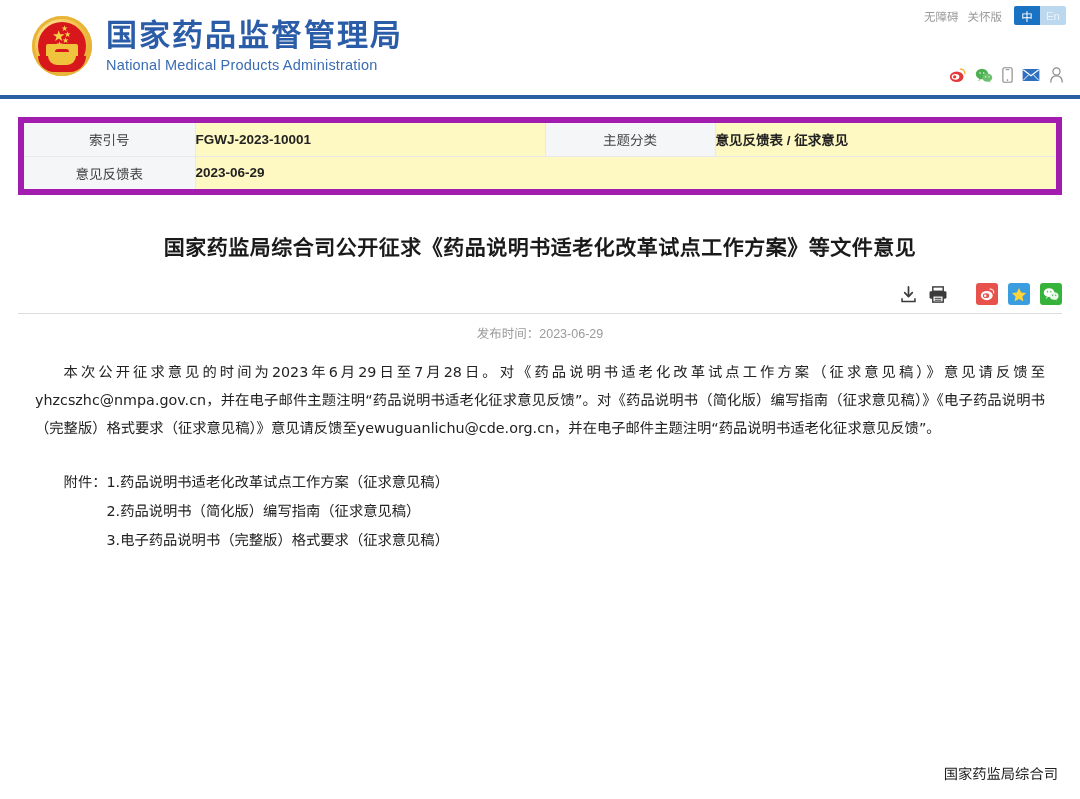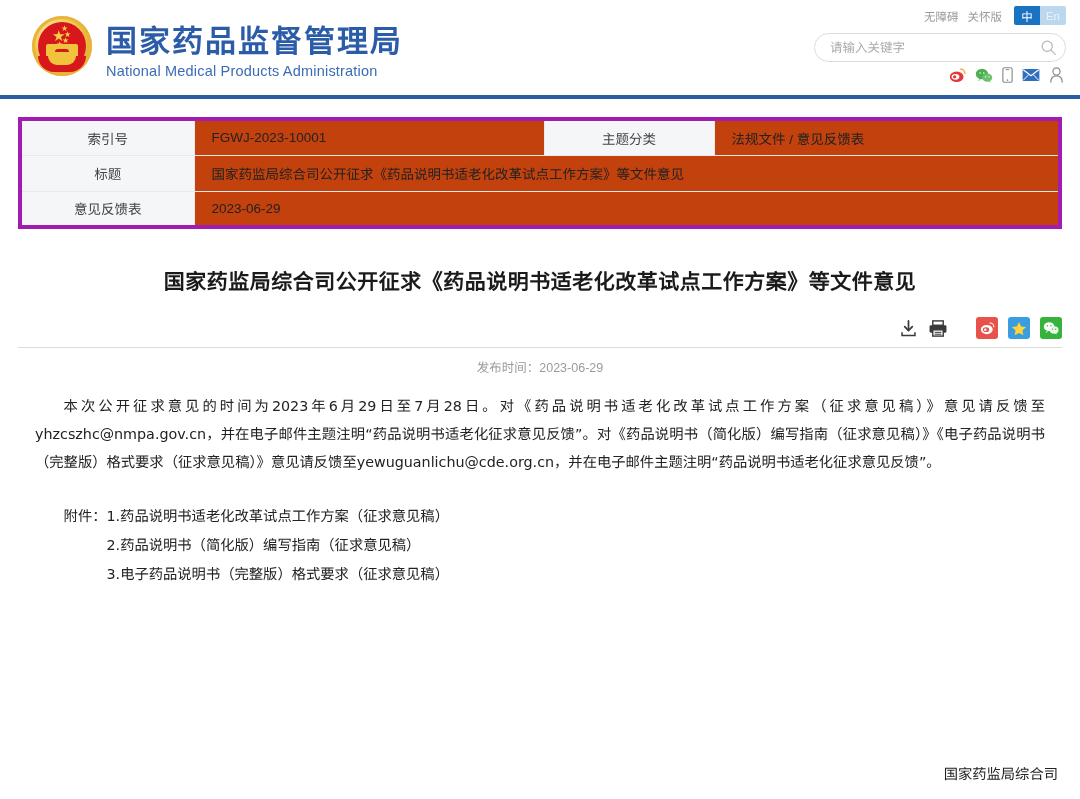--- a/index.html
+++ b/index.html
@@ -126,21 +126,20 @@
     top: 18px;
   }
   .brand-cn {
     font-family: "DejaVu Sans", "Liberation Sans", sans-serif;
     font-size: 31px;
     font-weight: bold;
     color: #2b5ca8;
     letter-spacing: 2px;
     line-height: 1.15;
     white-space: nowrap;
-    margin-top: 6px;
   }
   .brand-en {
     font-family: "Liberation Sans", sans-serif;
     font-size: 14.5px;
     color: #3a6cb4;
     letter-spacing: 0.2px;
     margin-top: 3px;
     white-space: nowrap;
   }
 
@@ -235,39 +234,39 @@
   .page-wrap {
     width: 1080px;
     padding: 0 18px;
   }
 
   
   .meta-table {
     width: 1044px;
     margin-top: 21px;
     border-collapse: collapse;
-    border: 4px solid #a21caf;
+    border: 6px solid #a21caf;
     table-layout: fixed;
   }
   .meta-table td {
     border: 1px solid #e9e9e9;
     height: 36px;
     font-size: 13.5px;
     color: #333;
   }
   .meta-table td.k {
     background: #f5f6f7;
     text-align: center;
     color: #444444;
     width: 174px;
   }
   .meta-table td.v {
-    background: #c2410c;
-    padding-left: 17px;
+    background: #fef9c3;
     color: #222222;
+    font-weight: bold;
   }
   .meta-table td.v2 { width: 350px; }
   .meta-table td.k2 { width: 170px; }
 
   
   .article-title {
     text-align: center;
     font-family: "DejaVu Sans", "Liberation Sans", sans-serif;
     font-size: 21px;
     font-weight: bold;
@@ -377,29 +376,20 @@
 
     <div class="util-bar">
       <span class="util-link">无障碍</span>
       <span class="util-link">关怀版</span>
       <span class="lang-toggle">
         <span class="lang-btn active">中</span>
         <span class="lang-btn inactive">En</span>
       </span>
     </div>
 
-    <div class="search-box">
-      <input class="search-input" type="text" placeholder="请输入关键字" style="">
-      <button class="search-btn">
-        <svg width="17" height="17" viewBox="0 0 20 20">
-          <circle cx="8.5" cy="8.5" r="6" fill="none" stroke="#b5b5b5" stroke-width="1.4"></circle>
-          <line x1="13" y1="13" x2="18" y2="18" stroke="#b5b5b5" stroke-width="1.4" stroke-linecap="round"></line>
-        </svg>
-      </button>
-    </div>
 
     <div class="social-strip">
       <svg class="sico" width="17" height="15" viewBox="0 0 20 18">
         <ellipse cx="9" cy="10.5" rx="8.2" ry="6.3" fill="#e4393c"></ellipse>
         <ellipse cx="7.6" cy="10.6" rx="4.6" ry="3.4" fill="#ffffff"></ellipse>
         <circle cx="6.6" cy="10.6" r="2" fill="#e4393c"></circle>
         <path d="M13.5 1.2c3 0 5.4 2.4 5.4 5.3" fill="none" stroke="#f5a623" stroke-width="1.5" stroke-linecap="round"></path>
       </svg>
       <svg class="sico" width="18" height="15" viewBox="0 0 21 18">
         <ellipse cx="8" cy="7.2" rx="7.4" ry="6.2" fill="#4caf50"></ellipse>
@@ -432,25 +422,21 @@
 </div>
 
 <div class="page-wrap">
 
   <table class="meta-table">
     <tbody>
       <tr>
         <td class="k">索引号</td>
         <td class="v v2">FGWJ-2023-10001</td>
         <td class="k k2">主题分类</td>
-        <td class="v">法规文件 / 意见反馈表</td>
-      </tr>
-      <tr>
-        <td class="k">标题</td>
-        <td class="v" colspan="3">国家药监局综合司公开征求《药品说明书适老化改革试点工作方案》等文件意见</td>
+        <td class="v">意见反馈表 / 征求意见</td>
       </tr>
       <tr>
         <td class="k">意见反馈表</td>
         <td class="v" colspan="3">2023-06-29</td>
       </tr>
     </tbody>
   </table>
 
   <h1 class="article-title">国家药监局综合司公开征求《药品说明书适老化改革试点工作方案》等文件意见</h1>
 

